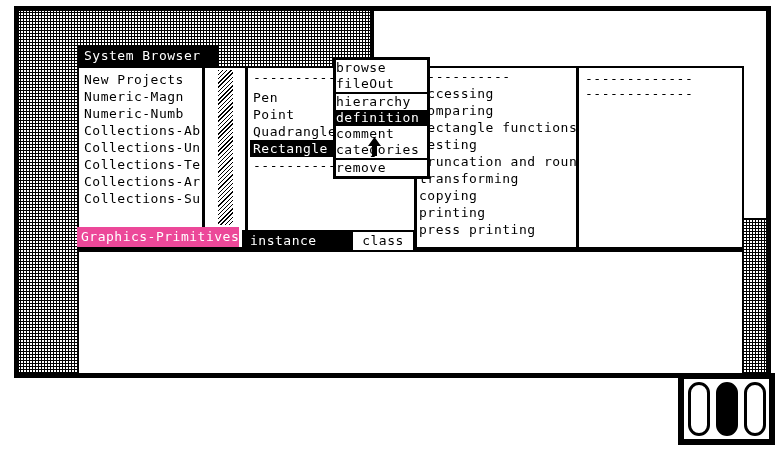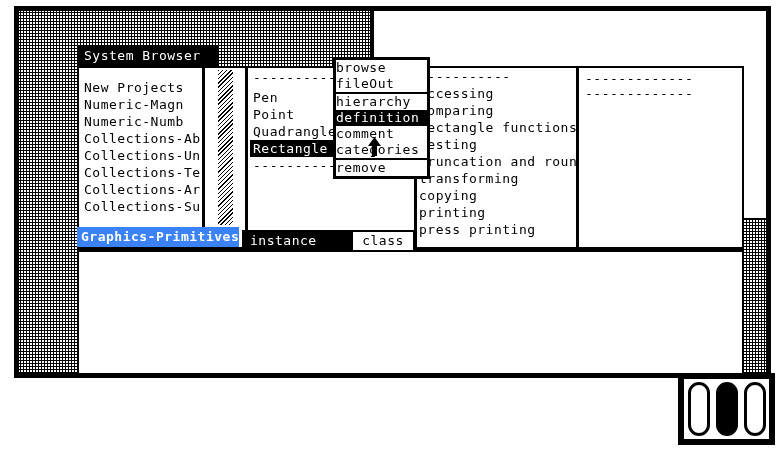--- a/index.html
+++ b/index.html
@@ -21,32 +21,32 @@
   .title-tab{left:78px;top:45px;width:140px;height:22px;background:#000;color:#fff;
              line-height:22px;padding-left:6px;z-index:4;}
   .body{left:77px;top:66px;width:667px;height:307px;background:#fff;
         border:2px solid #000;border-bottom:none;z-index:3;}
 
   .pane{overflow:hidden;}
   .sep-v{top:0;width:3px;height:184px;background:#000;}
   .row{height:17px;line-height:17px;white-space:nowrap;}
   .dash-row{height:16px;line-height:16px;white-space:nowrap;}
 
-  .pane1{left:0;top:8px;width:123px;height:159px;padding:3px 0 0 5px;}
+  .pane1{left:0;top:0;width:123px;height:159px;padding:3px 0 0 5px;}
   .scrollbar{left:139px;top:2px;width:15px;height:155px;}
   .pane2{left:169px;top:0;width:166px;height:179px;padding:2px 0 0 5px;}
   .pane2 .first-item{margin-top:3px;}
   .pane3{left:338px;top:0;width:159px;height:179px;padding:1px 0 0 2px;}
   .pane4{left:500px;top:0;width:163px;height:179px;padding:3px 0 0 6px;}
   .pane4 .dash-row{height:15px;line-height:15px;}
 
   .sel-bar{background:#000;color:#fff;}
   .rect-bar{width:88px;margin-left:-3px;padding-left:3px;}
   .gp-bar{left:-2px;top:159px;width:162px;height:20px;line-height:20px;
-          padding-left:4px;background:#3b82f6;color:#fff;z-index:5;white-space:nowrap;font-weight:bold;}
+          padding-left:4px;background:#ec4899;color:#fff;z-index:5;white-space:nowrap;}
   .section-bottom{left:0;top:179px;width:663px;height:5px;background:#000;}
   .switch-row{left:163px;top:162px;width:175px;height:22px;background:#000;z-index:6;}
   .inst-label{position:absolute;left:8px;top:0;height:22px;line-height:22px;color:#fff;}
   .class-box{position:absolute;right:4px;top:2px;width:60px;height:18px;background:#fff;
              color:#000;text-align:center;line-height:18px;}
   .code-pane{left:0;top:184px;width:663px;height:119px;background:#fff;}
 
   
   .menu{left:333px;top:57px;width:97px;background:#fff;border:3px solid #000;z-index:20;}
   .menu-item{height:16px;line-height:16px;white-space:nowrap;}

